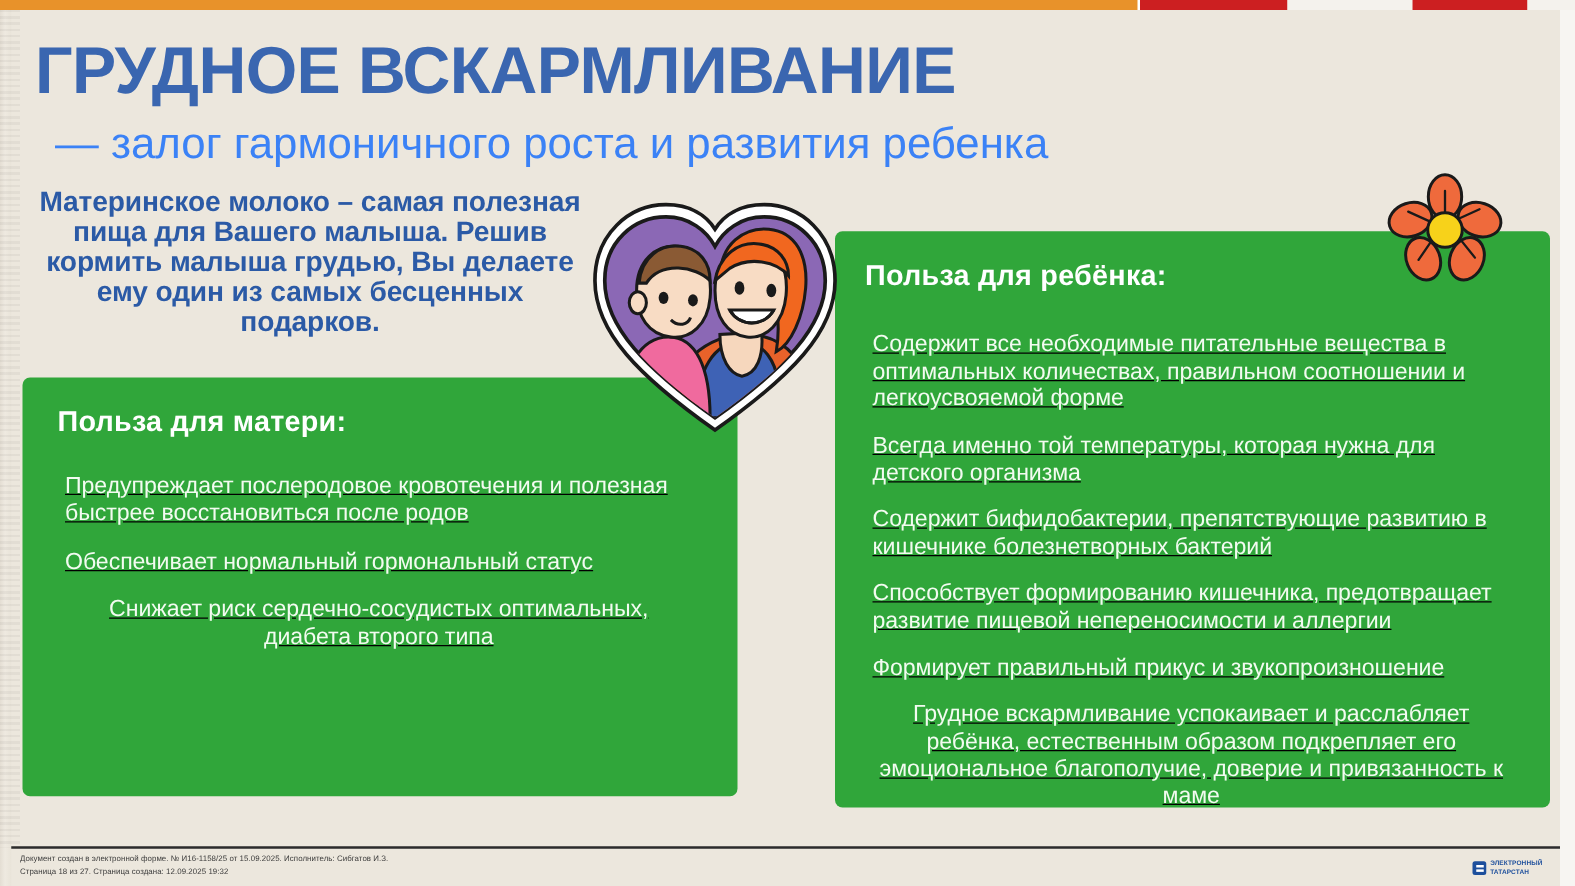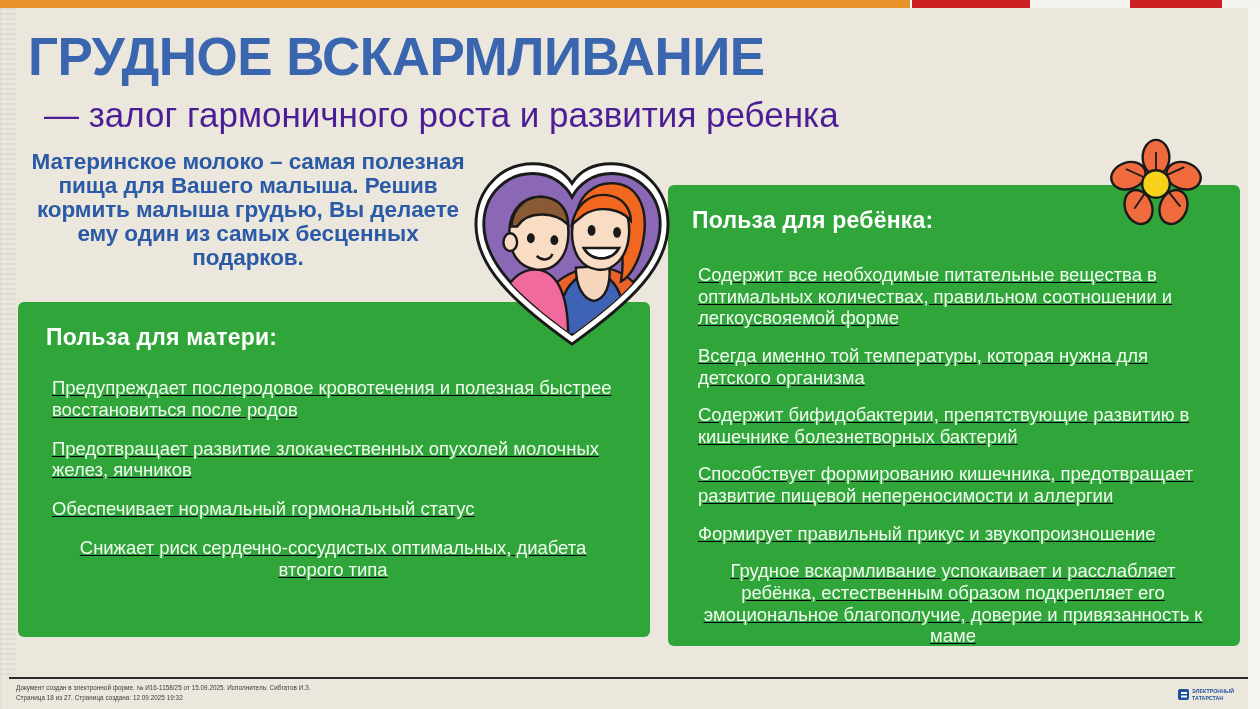--- a/index.html
+++ b/index.html
@@ -81,21 +81,21 @@
     color: #3a66b0;
     white-space: nowrap;
     line-height: 1;
   }
   .title-sub {
     position: absolute;
     left: 44px;
     top: 97px;
     font-size: 35px;
     font-weight: 400;
-    color: #4c1d95;
+    color: #3b82f6;
     white-space: nowrap;
     line-height: 1;
   }
 
   
   .intro {
     position: absolute;
     left: 28px;
     top: 150px;
     width: 440px;
@@ -110,21 +110,21 @@
   
   .panel {
     position: absolute;
     background: #30a63a;
     border-radius: 6px;
     box-sizing: border-box;
   }
   .panel-left {
     left: 18px;
     top: 302px;
-    width: 632px;
+    width: 572px;
     height: 335px;
     padding: 22px 30px 18px 28px;
   }
   .panel-right {
     left: 668px;
     top: 185px;
     width: 572px;
     height: 461px;
     padding: 22px 26px 18px 24px;
   }
@@ -271,21 +271,20 @@
       <li>Способствует формированию кишечника, предотвращает развитие пищевой непереносимости и аллергии</li>
       <li>Формирует правильный прикус и звукопроизношение</li>
       <li>Грудное вскармливание  успокаивает и расслабляет ребёнка, естественным образом подкрепляет его эмоциональное благополучие, доверие и привязанность к маме</li>
     </ul>
   </div>
 
   <div class="panel panel-left">
     <div class="panel-heading">Польза для матери:</div>
     <ul class="bullets">
       <li>Предупреждает послеродовое кровотечения и полезная быстрее восстановиться после родов</li>
-      <li>Предотвращает развитие злокачественных опухолей молочных желез, яичников</li>
       <li>Обеспечивает нормальный гормональный статус</li>
       <li>Снижает риск сердечно-сосудистых оптимальных, диабета второго типа</li>
     </ul>
   </div>
 
   <div class="heart-wrap">
     <svg viewBox="0 0 200 200" width="196" height="196" aria-hidden="true">
       <defs>
         <clipPath id="heartClip">
           <path d="M100 186 C 44 146, 10 112, 10 74 C 10 42, 34 22, 60 22 C 79 22, 93 33, 100 46

